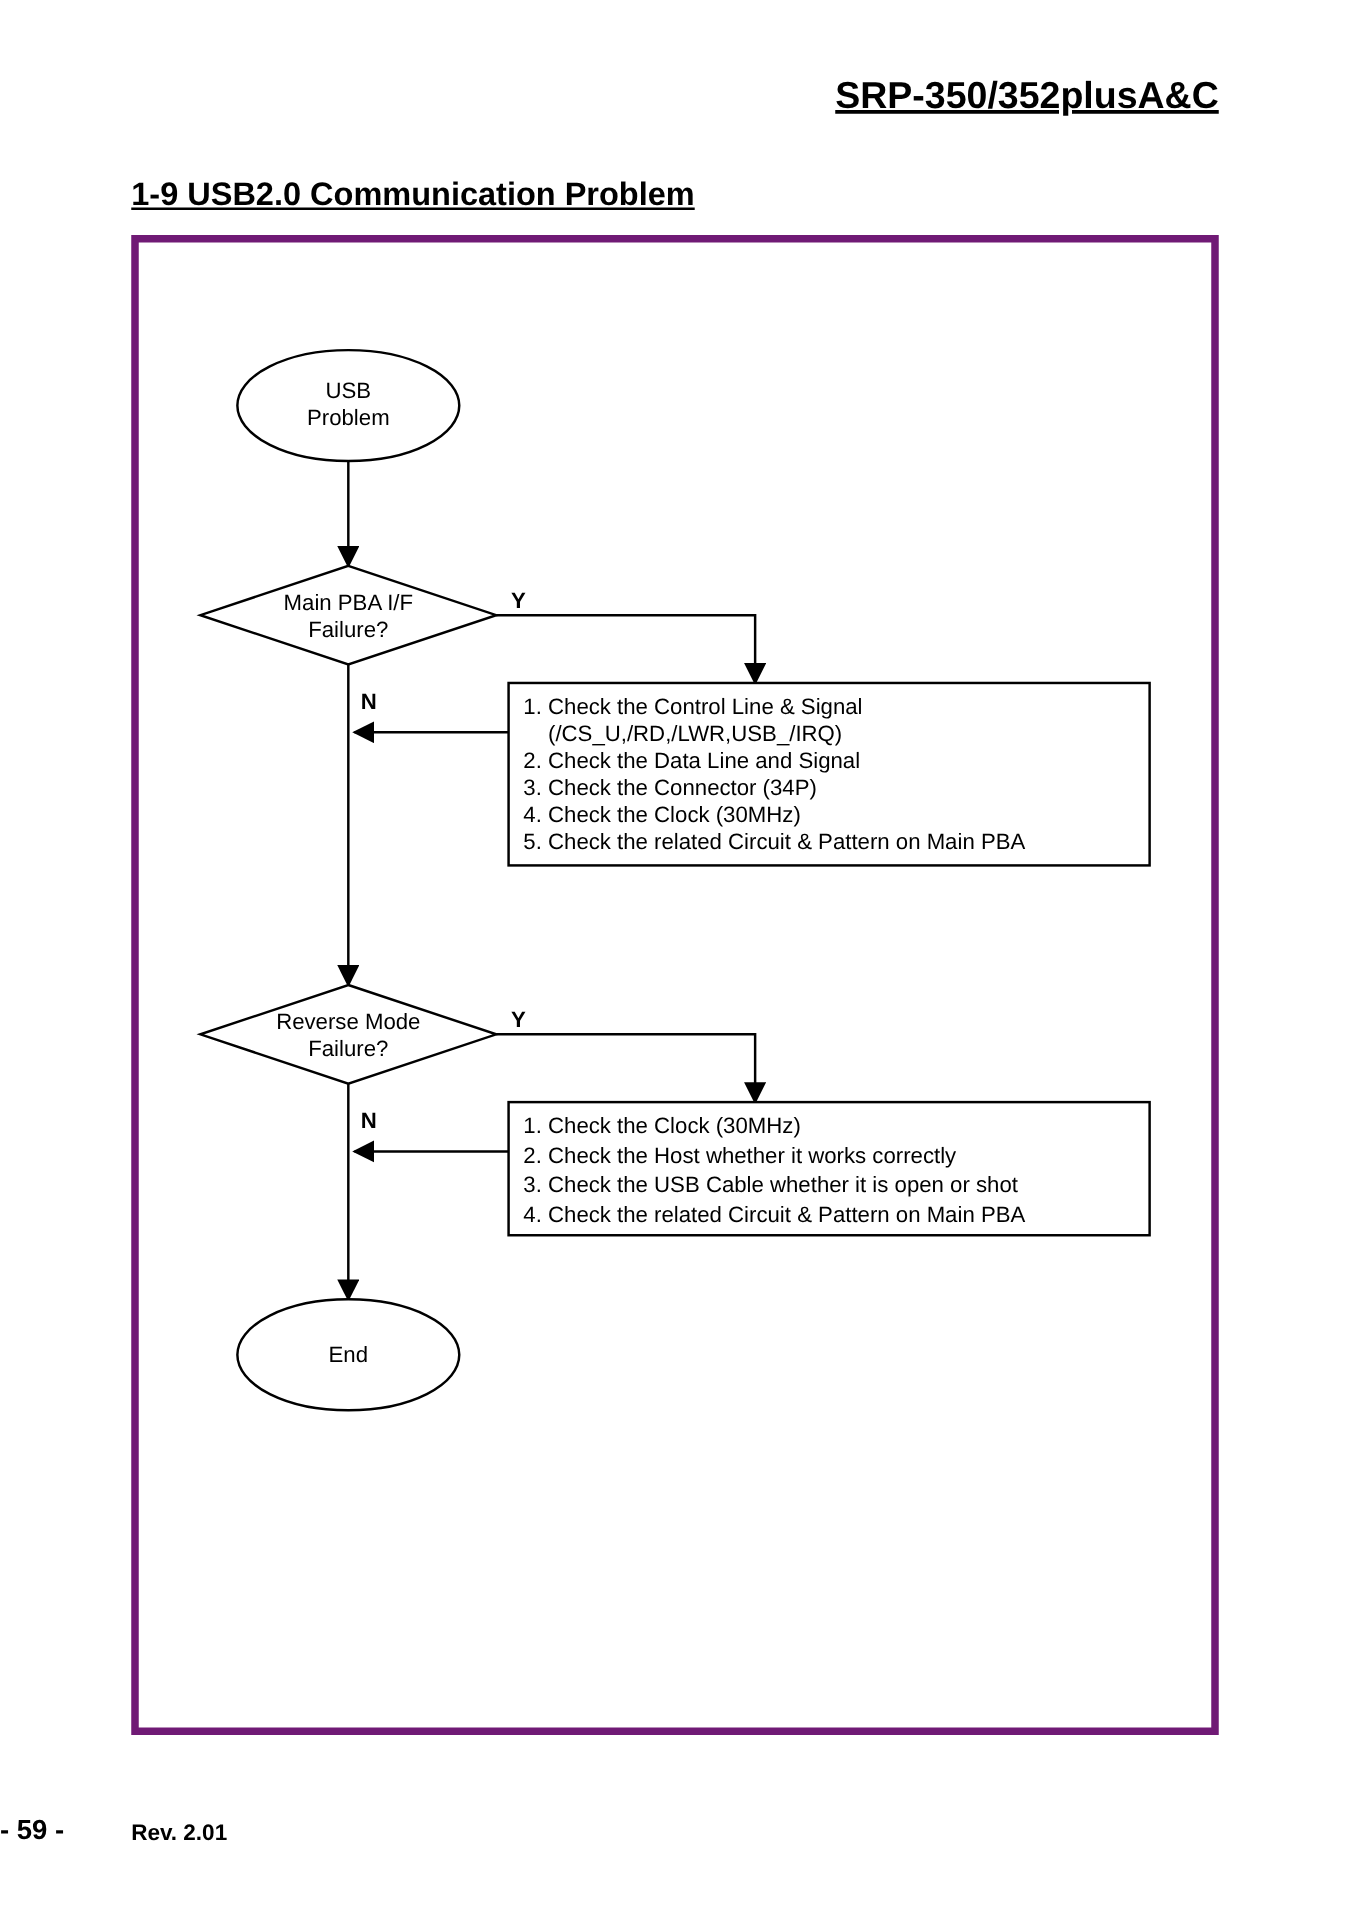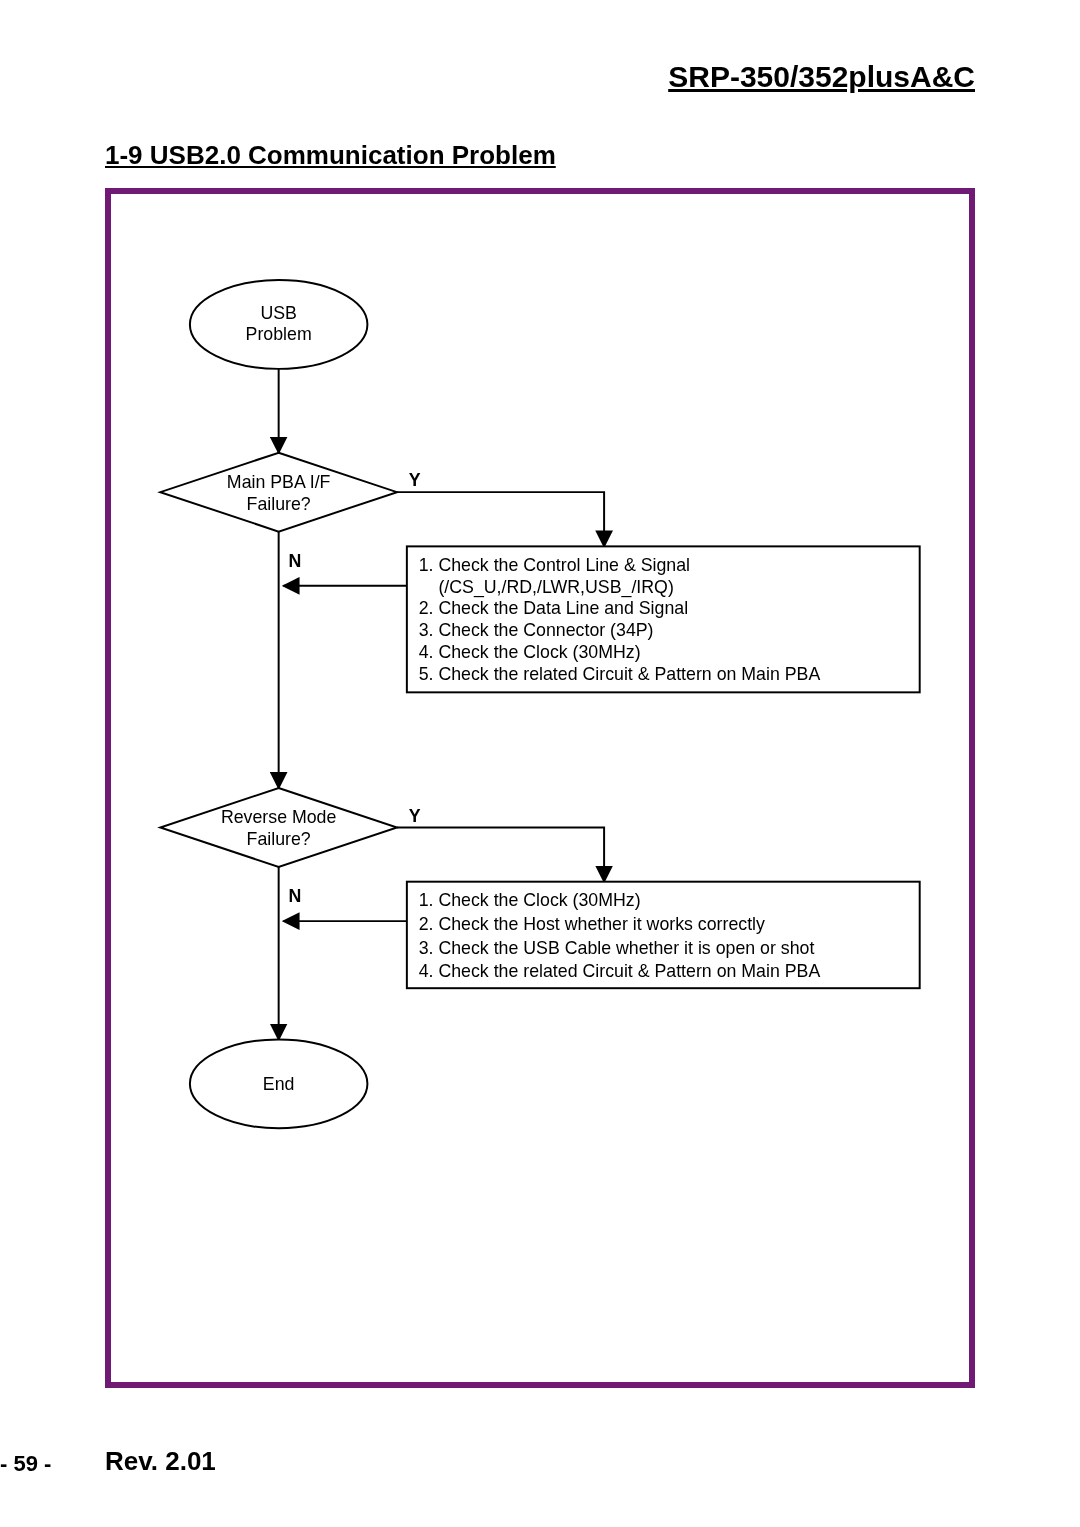--- a/index.html
+++ b/index.html
@@ -43,21 +43,21 @@
   svg { width: 100%; height: 100%; }
   text { font-family: Arial, Helvetica, sans-serif; }
   .lbl { font-size: 18px; }
   .lbly { font-size: 18px; font-weight: bold; }
   .box-text { font-size: 18px; }
   .footer-rev {
     position: absolute;
     bottom: 50px;
     left: 105px;
     font-weight: bold;
-    font-size: 26px;
+    font-size: 18px;
   }
   .footer-page {
     position: absolute;
     bottom: 50px;
     left: 0;
     width: 100%;
     text-align: left;
     font-weight: bold;
     font-size: 22px;
   }

